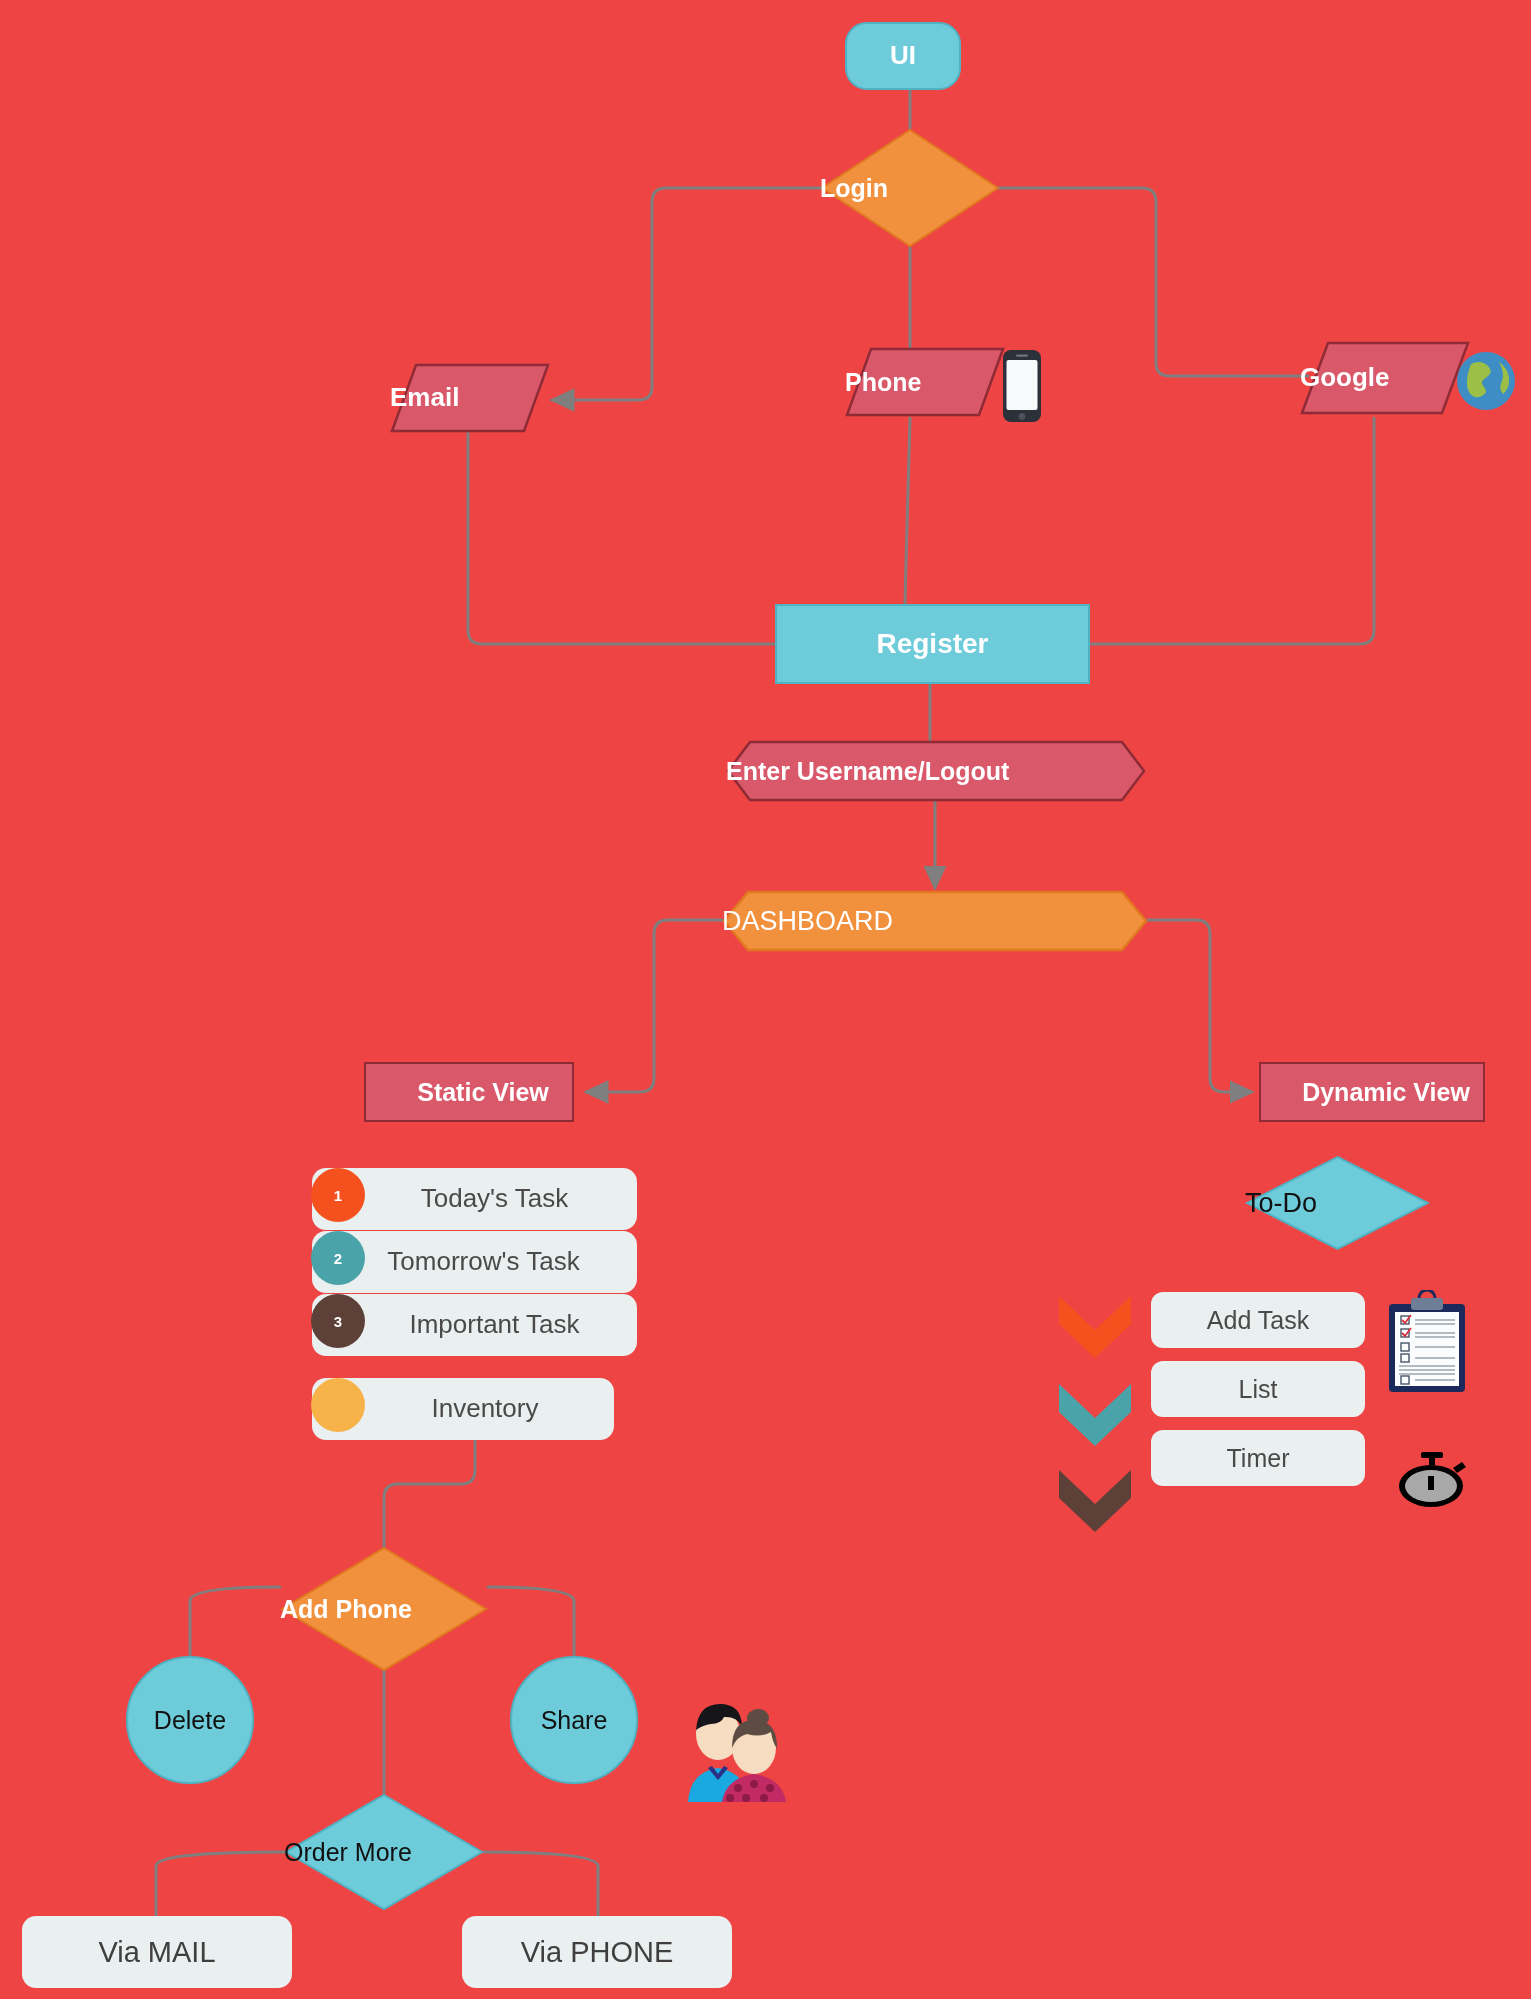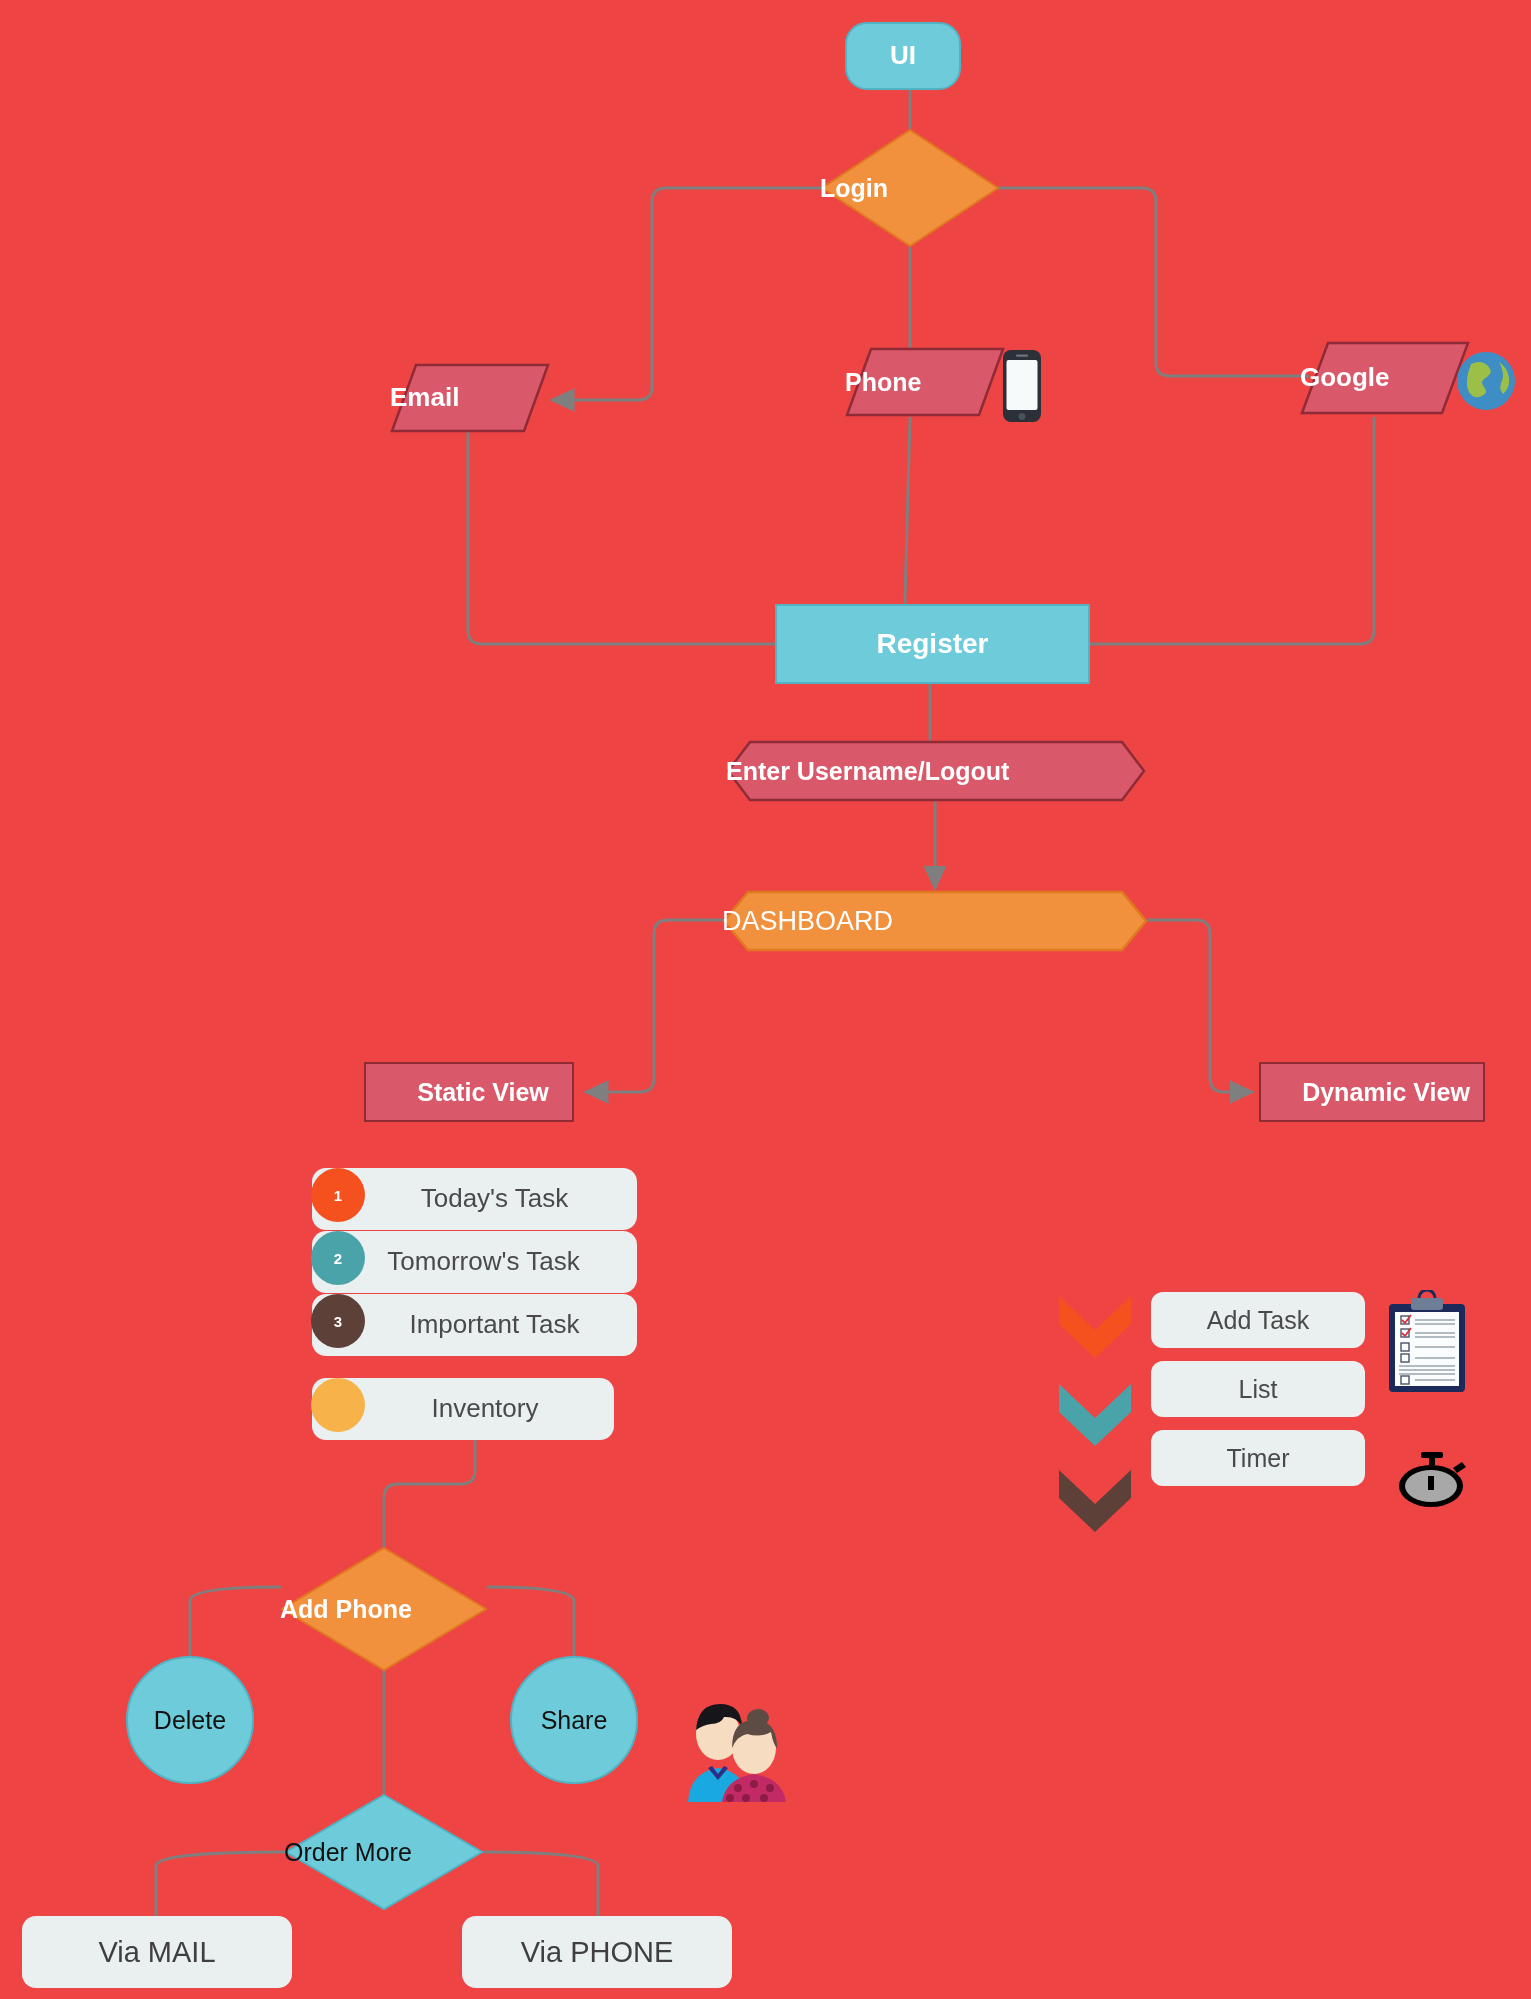--- a/index.html
+++ b/index.html
@@ -160,20 +160,28 @@
   </div>
 
   <div class="node rect-red" style="left:364px;top:1062px;width:210px;height:60px;font-size:25px;">
     <span class="lbl">Static View</span>
   </div>
 
   <div class="node rect-red" style="left:1259px;top:1062px;width:226px;height:60px;font-size:25px;">
     <span class="lbl">Dynamic View</span>
   </div>
 
+  <div class="dia" style="left:1245px;top:1155px;width:185px;height:96px;">
+    <svg class="face" viewBox="0 0 185 96">
+      <polygon points="92.5,2 183,48 92.5,94 2,48" fill="#6ECBDA" stroke="#4FB3C4" stroke-width="2"></polygon>
+    </svg>
+    <div class="txt" style="font-size:27px;color:#111;">
+      <span class="lbl">To-Do</span>
+    </div>
+  </div>
 
   <div class="node chip" style="left:312px;top:1168px;width:325px;height:62px;font-size:26px;">
     <span class="lbl" style="padding-left:40px;">Today's  Task</span>
   </div>
   <div class="numdot" style="left:311px;top:1168px;width:54px;height:54px;background:#F4511E;">
     <span>1</span>
   </div>
 
   <div class="node chip" style="left:312px;top:1231px;width:325px;height:62px;font-size:26px;">
     <span class="lbl" style="padding-left:18px;">Tomorrow's  Task</span>

